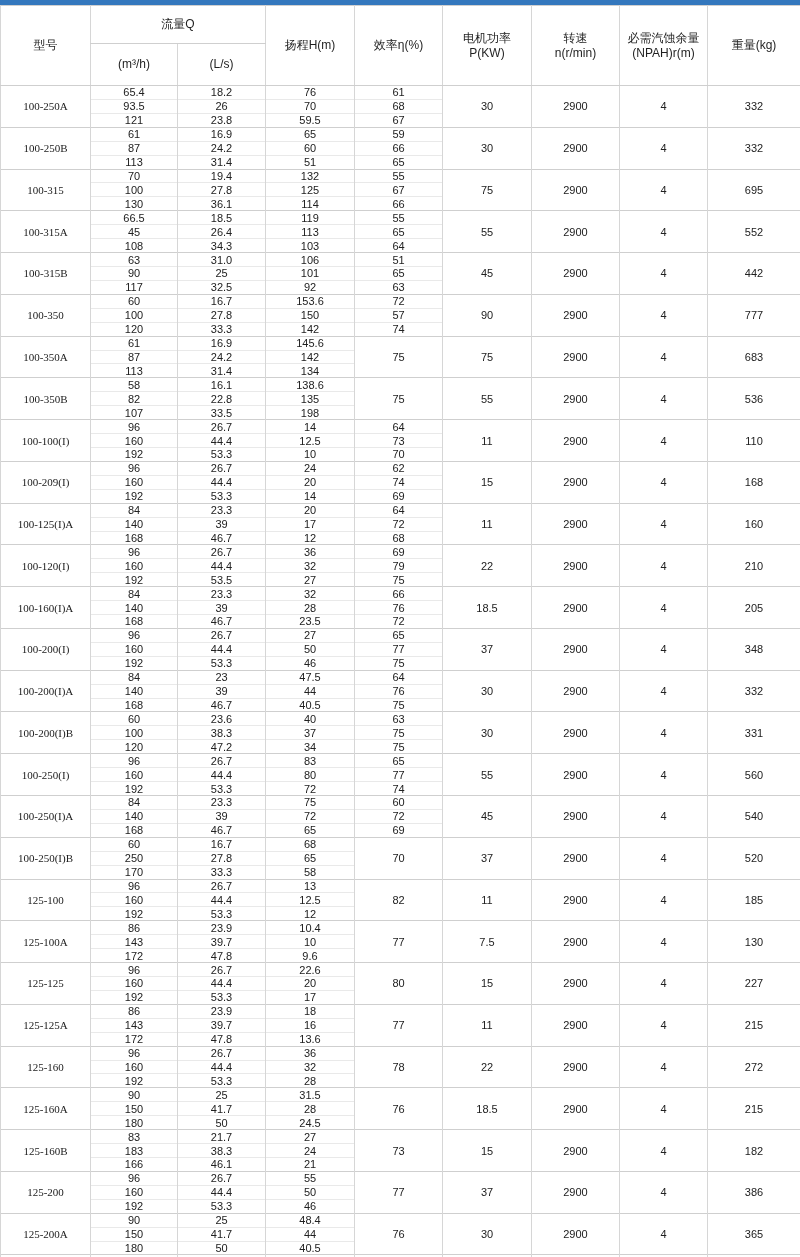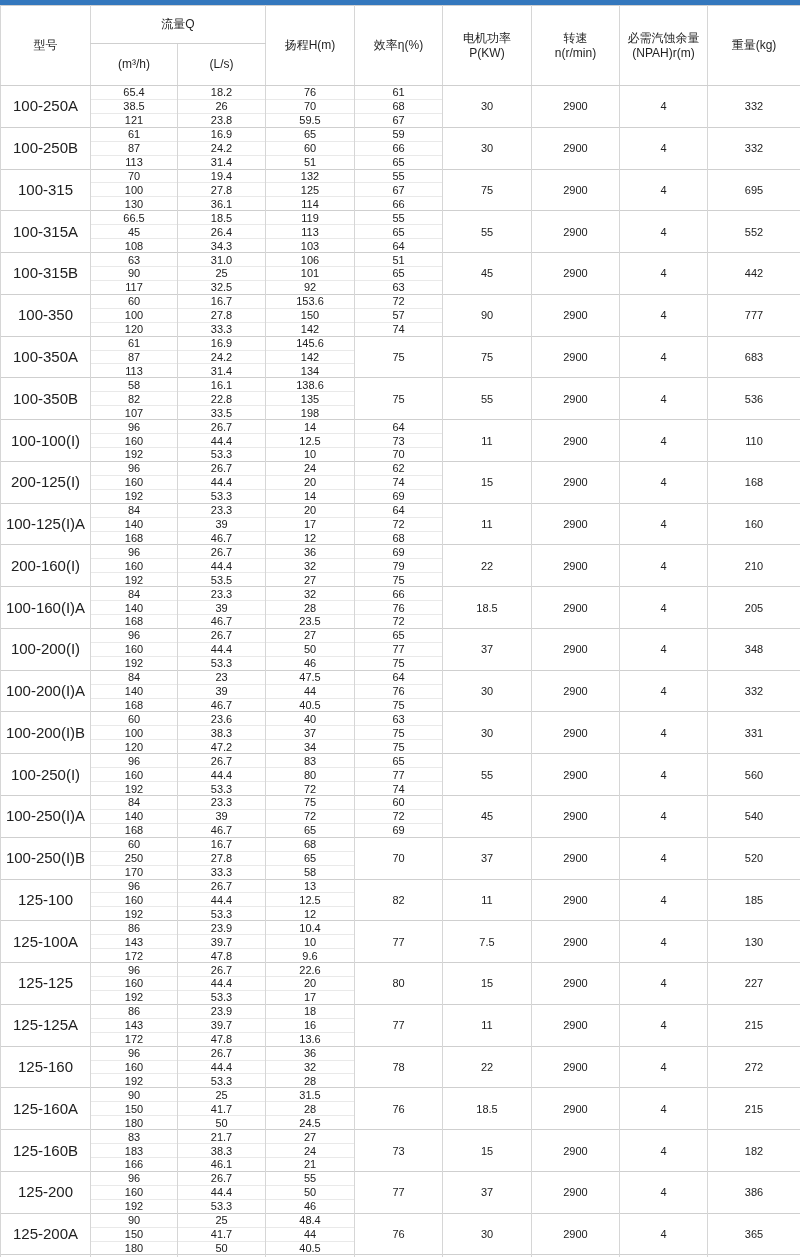--- a/index.html
+++ b/index.html
@@ -34,21 +34,21 @@
   }
   thead tr.h1 { height: 38px; }
   thead tr.h2 { height: 42px; }
   tbody td {
     font-size: 11px;
     line-height: 12px;
     height: 12.93px;
     border-top: 1px solid #e9e9e9;
   }
   tbody tr:first-child td { border-top: 1px solid #cfcfcf; }
-  td.model { font-size: 15px; }
+  td.model { font-size: 11px; font-family: Liberation Serif, serif; }
 </style>
 </head>
 <body>
 
 <div class="accent-bar-top" style="background: rgb(51, 119, 189);"></div>
 
 <table>
   <colgroup>
     <col style="width:90px">
       <col style="width:87px">
@@ -91,21 +91,21 @@
         <td>65.4</td>
         <td>18.2</td>
         <td>76</td>
         <td>61</td>
         <td rowspan="3">30</td>
         <td rowspan="3">2900</td>
         <td rowspan="3">4</td>
         <td rowspan="3">332</td>
       </tr>
       <tr>
-        <td>38.5</td>
+        <td>93.5</td>
         <td>26</td>
         <td>70</td>
         <td>68</td>
       </tr>
       <tr>
         <td>121</td>
         <td>23.8</td>
         <td>59.5</td>
         <td>67</td>
       </tr>
@@ -301,21 +301,21 @@
       </tr>
       <tr>
         <td>192</td>
         <td>53.3</td>
         <td>10</td>
         <td>70</td>
       </tr>
     </tbody>
     <tbody>
       <tr>
-        <td rowspan="3" class="model">200-125(I)</td>
+        <td rowspan="3" class="model">100-209(I)</td>
         <td>96</td>
         <td>26.7</td>
         <td>24</td>
         <td>62</td>
         <td rowspan="3">15</td>
         <td rowspan="3">2900</td>
         <td rowspan="3">4</td>
         <td rowspan="3">168</td>
       </tr>
       <tr>
@@ -351,21 +351,21 @@
       </tr>
       <tr>
         <td>168</td>
         <td>46.7</td>
         <td>12</td>
         <td>68</td>
       </tr>
     </tbody>
     <tbody>
       <tr>
-        <td rowspan="3" class="model">200-160(I)</td>
+        <td rowspan="3" class="model">100-120(I)</td>
         <td>96</td>
         <td>26.7</td>
         <td>36</td>
         <td>69</td>
         <td rowspan="3">22</td>
         <td rowspan="3">2900</td>
         <td rowspan="3">4</td>
         <td rowspan="3">210</td>
       </tr>
       <tr>

